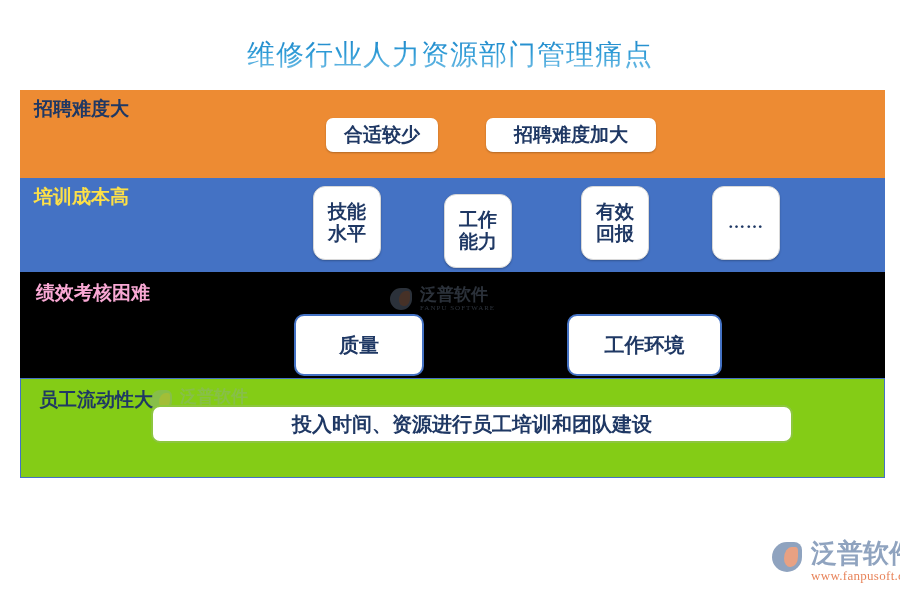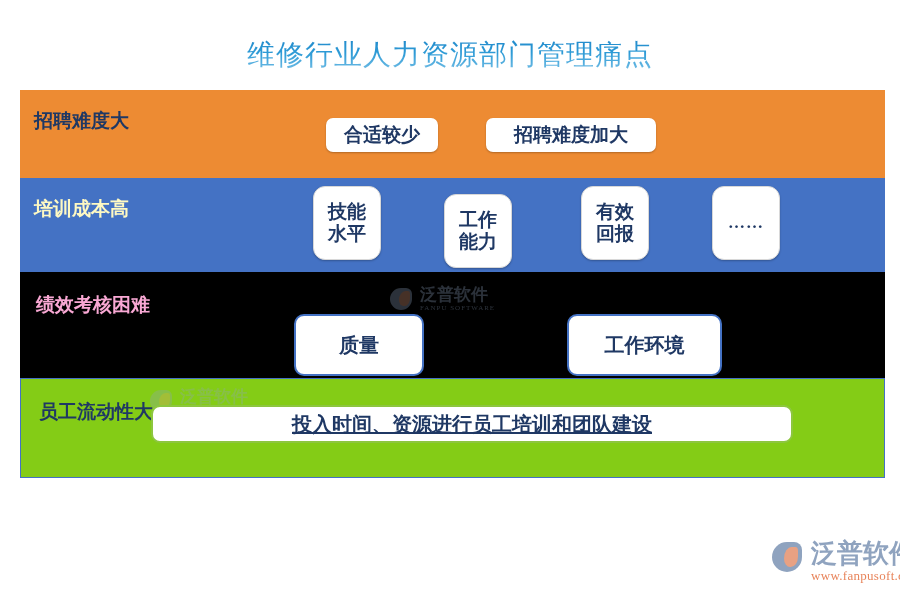--- a/index.html
+++ b/index.html
@@ -61,23 +61,22 @@
 
   .band-label {
     position: absolute;
     left: 14px;
     top: 6px;
     font-size: 19px;
     font-weight: bold;
     color: #1F3864;
     white-space: nowrap;
     z-index: 3;
-    margin-top: 12px;
-  }
-  .band-blue .band-label  { color: #fef9c3; }
+  }
+  .band-blue .band-label  { color: #fde047; }
   .band-black .band-label { color: #f9a8d4; left: 16px; top: 8px; }
   .band-white .band-label { color: #1F3864; left: 18px; top: 8px; }
 
   
   .chip {
     position: absolute;
     box-sizing: border-box;
     background: #ffffff;
     color: #1F3864;
     display: flex;
@@ -126,21 +125,20 @@
     border: 2px solid #8DC63F;
     border-radius: 9px;
     background: #ffffff;
     display: flex;
     align-items: center;
     justify-content: center;
     font-size: 20px;
     font-weight: bold;
     color: #1F3864;
     z-index: 4;
-    text-decoration: underline;
   }
 
   
   .wm {
     position: absolute;
     z-index: 2;
     pointer-events: none;
     display: flex;
     align-items: center;
     gap: 4px;

